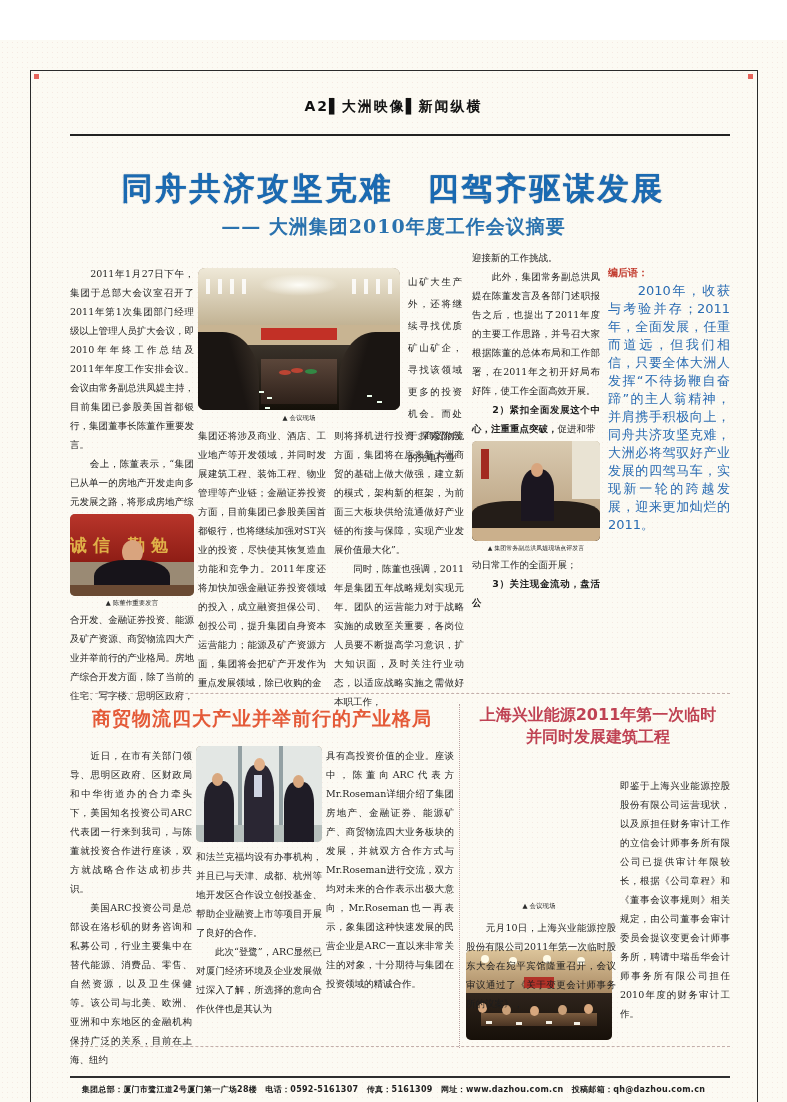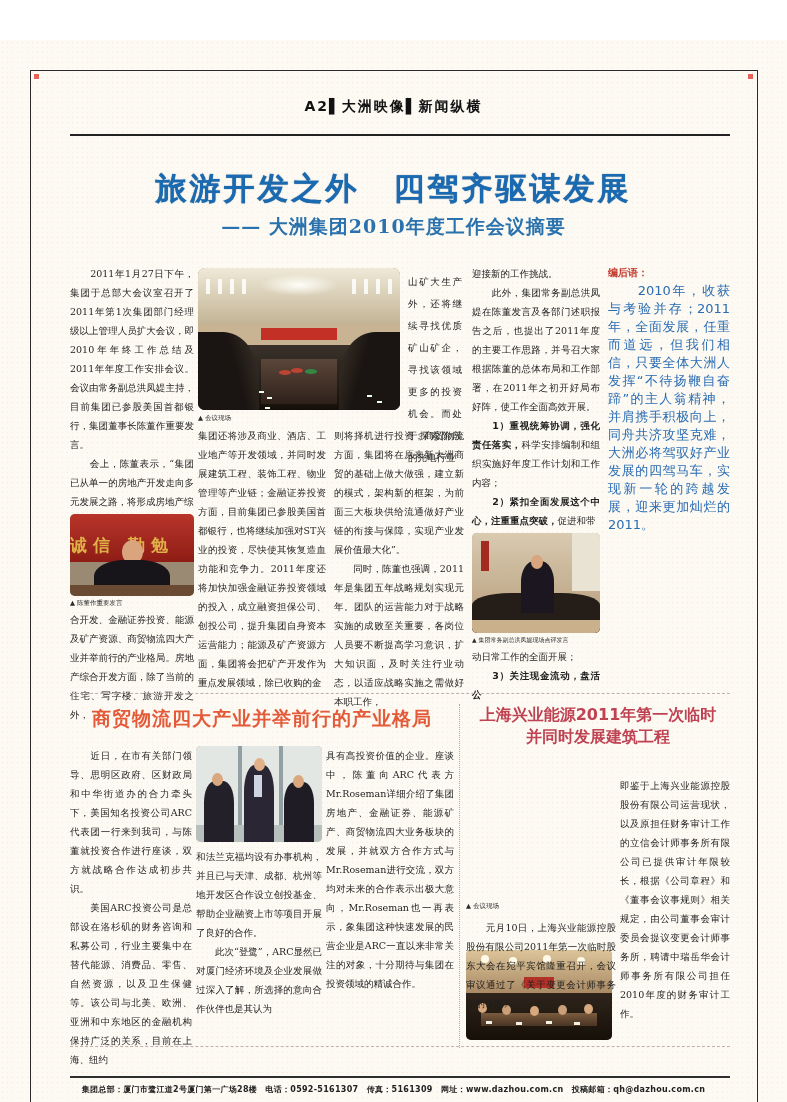--- a/index.html
+++ b/index.html
@@ -18,21 +18,21 @@
   .headline{left:0;top:128px;width:787px;text-align:center;
             font-size:31px;font-weight:700;letter-spacing:3px;color:#1a6ab2;
             text-shadow:0 0 1px rgba(17,70,125,.85);}
   .subhead{left:0;top:174px;width:787px;text-align:center;
            font-size:19px;font-weight:700;letter-spacing:1px;color:#2a72ae;}
   .bodycol{font-size:9.5px;line-height:19px;text-align:justify;color:#1d1d1d;}
   .bodycol p{margin:0;}
   .bodycol b{font-family:"DejaVu Sans","Liberation Sans",sans-serif;font-weight:700;}
   .tight{line-height:22px;}
   .caption{font-family:"DejaVu Sans","Liberation Sans",sans-serif;
-           font-size:6.5px;line-height:10px;color:#2a2a2a;}
+           font-size:6.5px;line-height:10px;text-align:center;color:#2a2a2a;}
   .photo{position:relative;overflow:hidden;border-radius:5px;background:#9a8a74;}
   .photo span{position:absolute;display:block;}
   .ed-label{font-family:"DejaVu Sans","Liberation Sans",sans-serif;
             font-size:10px;line-height:18px;font-weight:700;color:#c1372a;margin:0;}
   .ed-note{font-family:"DejaVu Sans","Liberation Sans",sans-serif;
            font-size:13px;line-height:18px;color:#2a6cb3;text-align:justify;margin:0;font-weight:500;}
   .lh18 p{line-height:18px;}
   .bl-head{left:70px;top:666px;width:384px;text-align:center;
            font-family:"DejaVu Sans","Liberation Sans",sans-serif;
            font-size:19px;font-weight:700;letter-spacing:1px;color:#e45a38;}
@@ -53,38 +53,38 @@
 
   <div class="abs frame"></div>
   <div class="abs regmark" style="left:34px;top:34px;"></div>
   <div class="abs regmark" style="left:748px;top:34px;"></div>
   <div class="abs regmark" style="left:34px;top:1063px;"></div>
   <div class="abs regmark" style="left:748px;top:1063px;"></div>
 
   <div class="abs masthead">A2▌大洲映像▌新闻纵横</div>
   <div class="abs mastrule"></div>
 
-  <div class="abs headline">旅游开发之外　四驾齐驱谋发展</div>
+  <div class="abs headline">同舟共济攻坚克难　四驾齐驱谋发展</div>
   <div class="abs subhead">—— 大洲集团2010年度工作会议摘要</div>
 
   <div class="abs" style="left:70px;top:224px;width:124px;">
     <div class="bodycol">
         <p>　　2011年1月27日下午，集团于总部大会议室召开了2011年第1次集团部门经理级以上管理人员扩大会议，即2010年年终工作总结及2011年年度工作安排会议。会议由常务副总洪凤媞主持，目前集团已参股美国首都银行，集团董事长陈董作重要发言。</p>
         <p>　　会上，陈董表示，“集团已从单一的房地产开发走向多元发展之路，将形成房地产综</p>
       </div>
     <div class="photo" style="width:124px;height:82px;margin-top:3px;">
       <span style="left:0;top:0;width:100%;height:58%;background:linear-gradient(180deg,#b8352a,#8e1d15);"></span>
       <span style="left:0;top:20px;width:100%;font-size:17px;font-weight:700;letter-spacing:6px;color:#e7c04d;opacity:.9;filter:blur(.4px);">诚信 勤勉</span>
       <span style="left:52px;top:26px;width:21px;height:24px;border-radius:50%;background:#d9a47e;"></span>
       <span style="left:24px;top:46px;width:76px;height:40px;border-radius:40% 40% 0 0;background:#17141a;"></span>
       <span style="left:0;bottom:0;width:100%;height:11px;background:#6a4a33;"></span>
     </div>
     <div class="caption" style="margin-top:2px;">▲ 陈董作重要发言</div>
     <div class="bodycol" style="margin-top:2px;">
-        <p>合开发、金融证券投资、能源及矿产资源、商贸物流四大产业并举前行的产业格局。房地产综合开发方面，除了当前的住宅、写字楼、旅游开发之外，</p>
+        <p>合开发、金融证券投资、能源及矿产资源、商贸物流四大产业并举前行的产业格局。房地产综合开发方面，除了当前的住宅、写字楼、思明区政府，</p>
       </div>
   </div>
 
   <div class="abs photo" style="left:198px;top:228px;width:202px;height:142px;border-radius:7px;">
     <span style="left:0;top:0;width:100%;height:40%;background:linear-gradient(180deg,#efe9d8,#c2b394);"></span>
     <span style="left:30%;top:4%;width:40%;height:16%;border-radius:50%;background:radial-gradient(ellipse,rgba(255,255,250,.95),rgba(255,255,250,0) 70%);"></span>
     <span style="left:4%;top:8%;width:20%;height:10%;background:repeating-linear-gradient(90deg,rgba(255,255,255,.85) 0 4px,transparent 4px 12px);"></span>
     <span style="left:76%;top:8%;width:20%;height:10%;background:repeating-linear-gradient(90deg,rgba(255,255,255,.85) 0 4px,transparent 4px 12px);"></span>
     <span style="left:0;top:40%;width:100%;height:18%;background:#c8b492;"></span>
     <span style="left:31%;top:42%;width:38%;height:9%;background:#c23026;"></span>
@@ -103,27 +103,26 @@
 
   <div class="abs bodycol" style="left:198px;top:386px;width:128px;">
       <p>集团还将涉及商业、酒店、工业地产等开发领域，并同时发展建筑工程、装饰工程、物业管理等产业链；金融证券投资方面，目前集团已参股美国首都银行，也将继续加强对ST兴业的投资，尽快使其恢复造血功能和竞争力。2011年度还将加快加强金融证券投资领域的投入，成立融资担保公司、创投公司，提升集团自身资本运营能力；能源及矿产资源方面，集团将会把矿产开发作为重点发展领域，除已收购的金</p>
     </div>
 
   <div class="abs bodycol" style="left:334px;top:386px;width:130px;">
       <p>则将择机进行投资；商贸物流方面，集团将在原来新大洲商贸的基础上做大做强，建立新的模式，架构新的框架，为前面三大板块供给流通做好产业链的衔接与保障，实现产业发展价值最大化”。</p>
       <p>　　同时，陈董也强调，2011年是集团五年战略规划实现元年。团队的运营能力对于战略实施的成败至关重要，各岗位人员要不断提高学习意识，扩大知识面，及时关注行业动态，以适应战略实施之需做好本职工作，</p>
     </div>
 
-  <div class="abs" style="left:472px;top:224px;width:128px;">
+  <div class="abs" style="left:472px;top:208px;width:128px;">
     <div class="bodycol">
         <p>迎接新的工作挑战。</p>
         <p>　　此外，集团常务副总洪凤媞在陈董发言及各部门述职报告之后，也提出了2011年度的主要工作思路，并号召大家根据陈董的总体布局和工作部署，在2011年之初开好局布好阵，使工作全面高效开展。</p>
       </div>
     <div class="bodycol">
-        <p><b>　　1）重视统筹协调，强化责任落实，</b>科学安排编制和组织实施好年度工作计划和工作内容；</p>
         <p><b>　　2）紧扣全面发展这个中心，注重重点突破，</b>促进和带</p>
       </div>
     <div class="photo" style="width:128px;height:100px;margin-top:3px;">
       <span style="left:0;top:0;width:100%;height:100%;background:linear-gradient(180deg,#d9cab0,#b49a78);"></span>
       <span style="right:0;top:0;width:22%;height:58%;background:#e9e3d3;"></span>
       <span style="left:7%;top:8%;width:6%;height:30%;background:#a22a20;"></span>
       <span style="left:0;bottom:0;width:100%;height:40%;border-radius:30% 30% 0 0;background:#241d18;"></span>
       <span style="left:38%;bottom:20%;width:26%;height:52%;border-radius:40% 40% 0 0;background:#1b1620;"></span>
       <span style="left:46%;top:22%;width:12px;height:14px;border-radius:50%;background:#d8a57e;"></span>
       <span style="left:0;bottom:0;width:100%;height:13%;background:#cbb08c;"></span>

